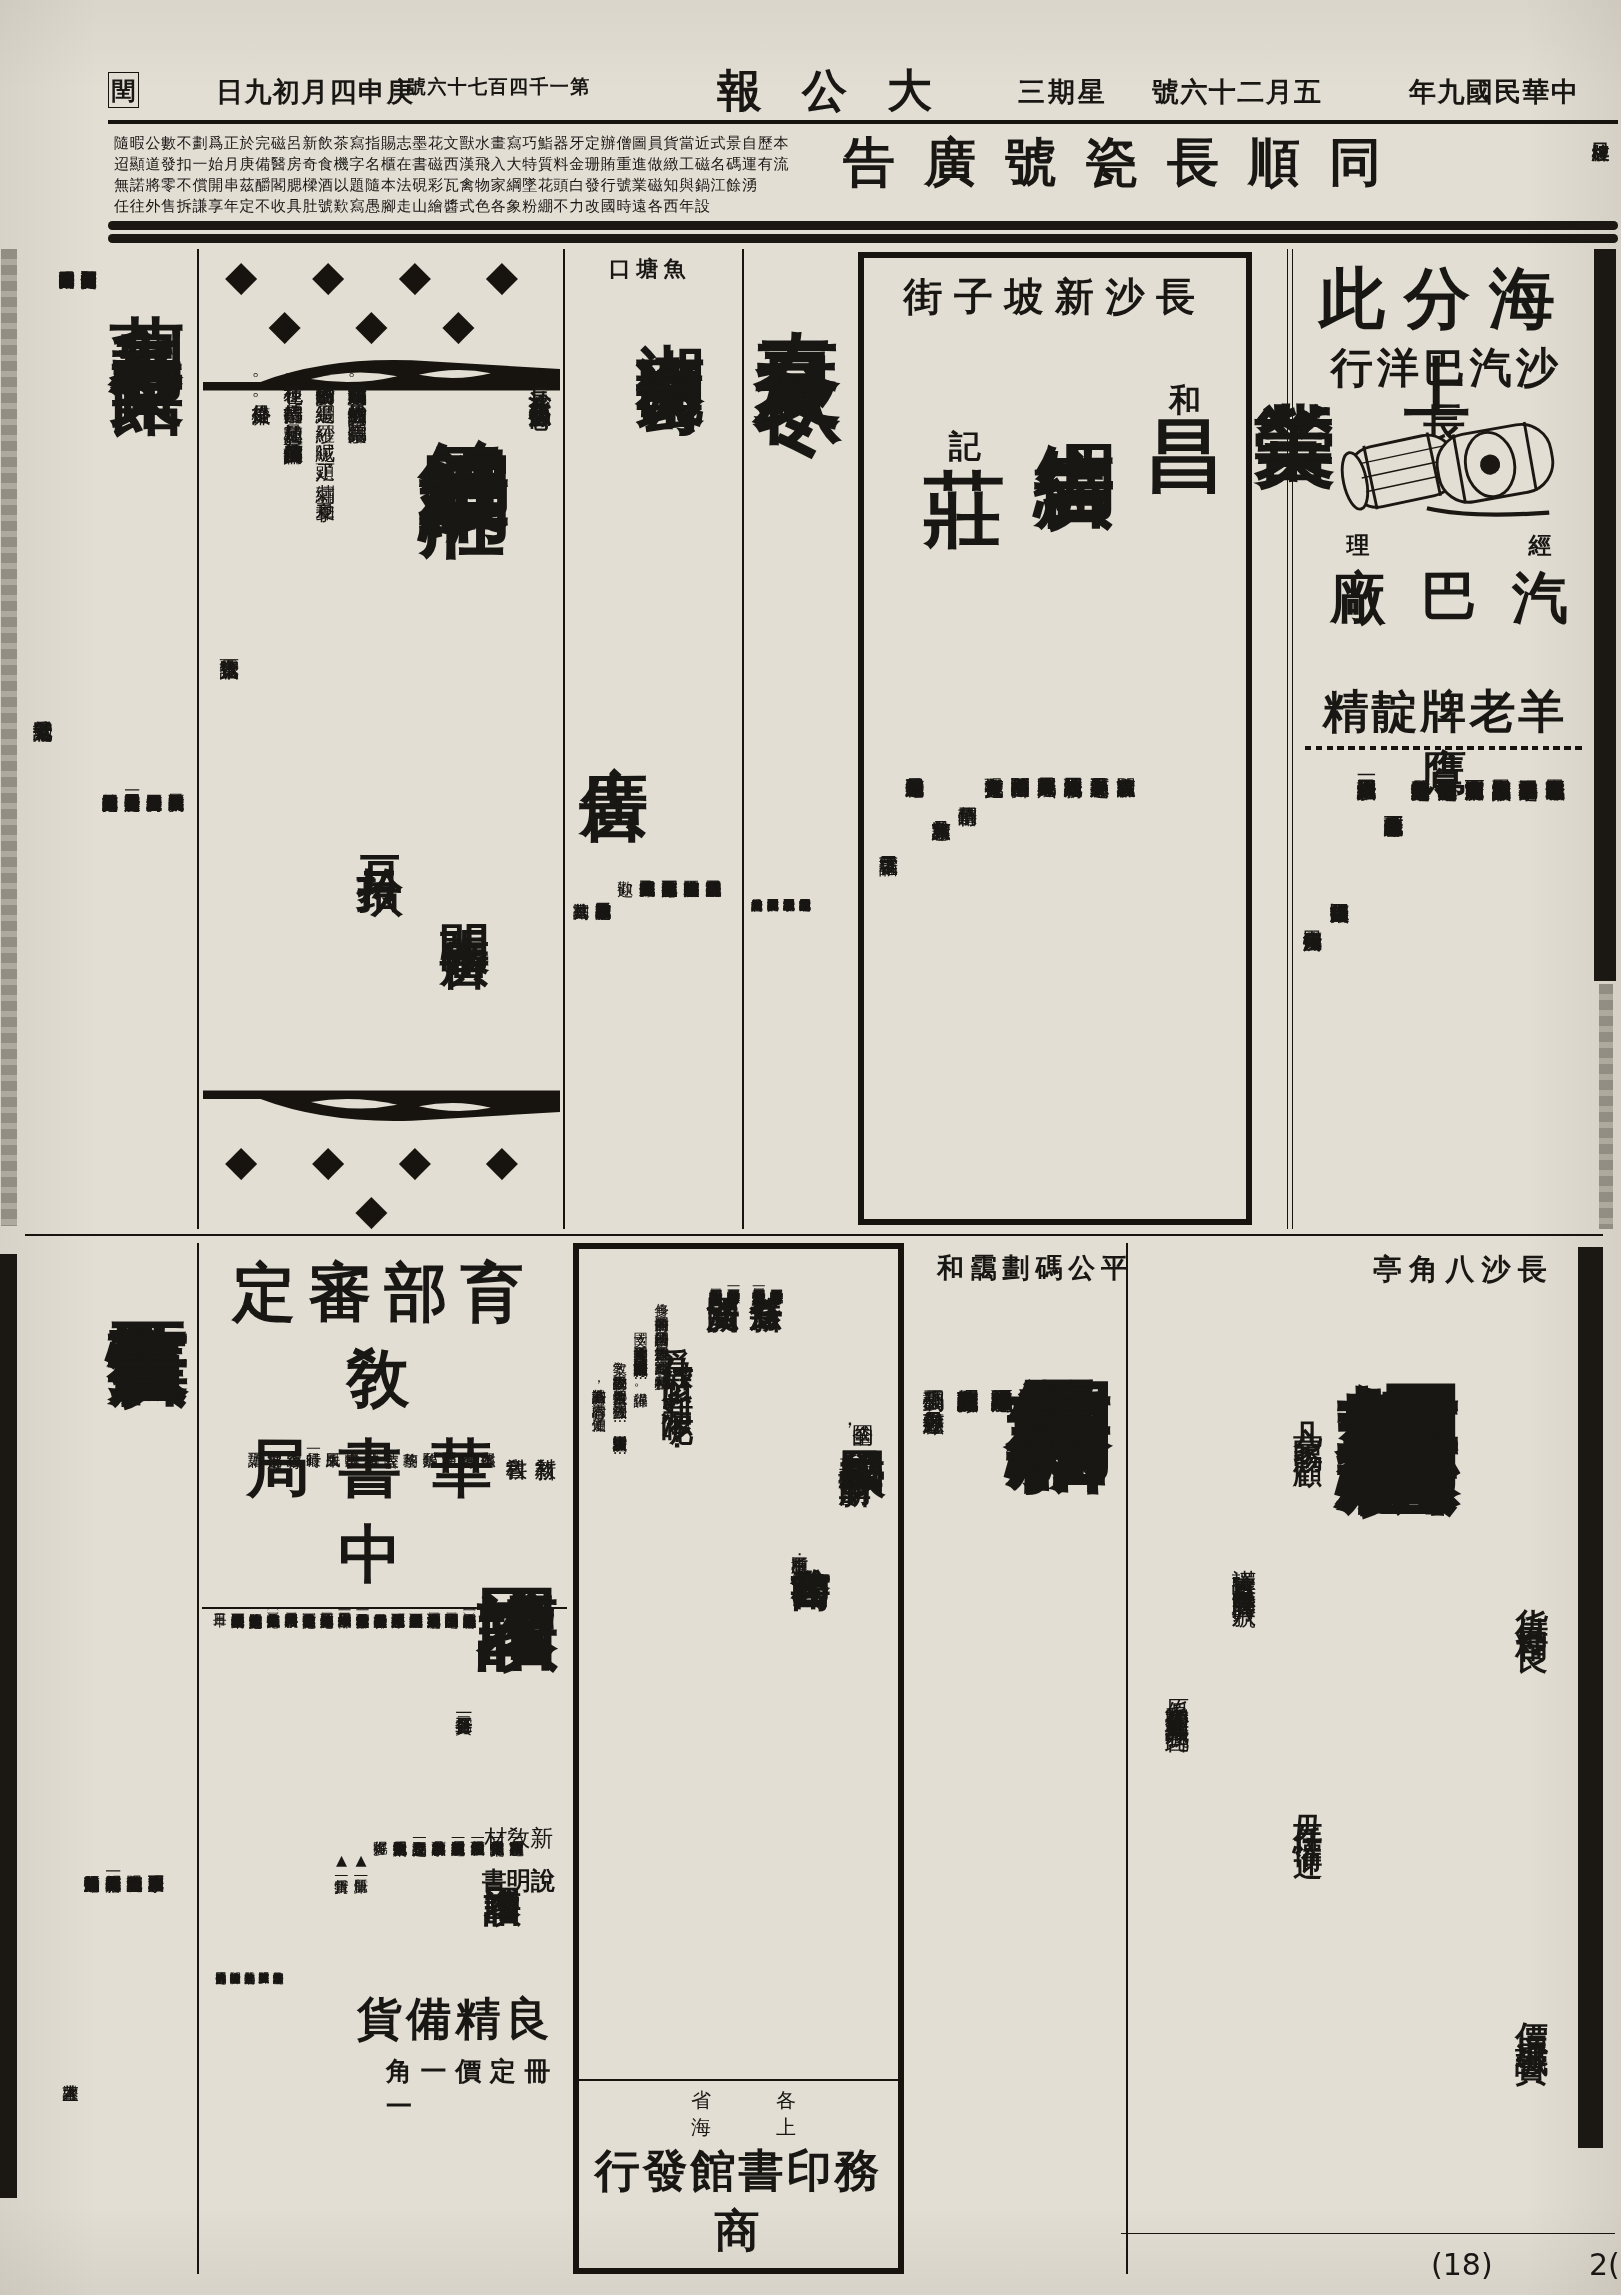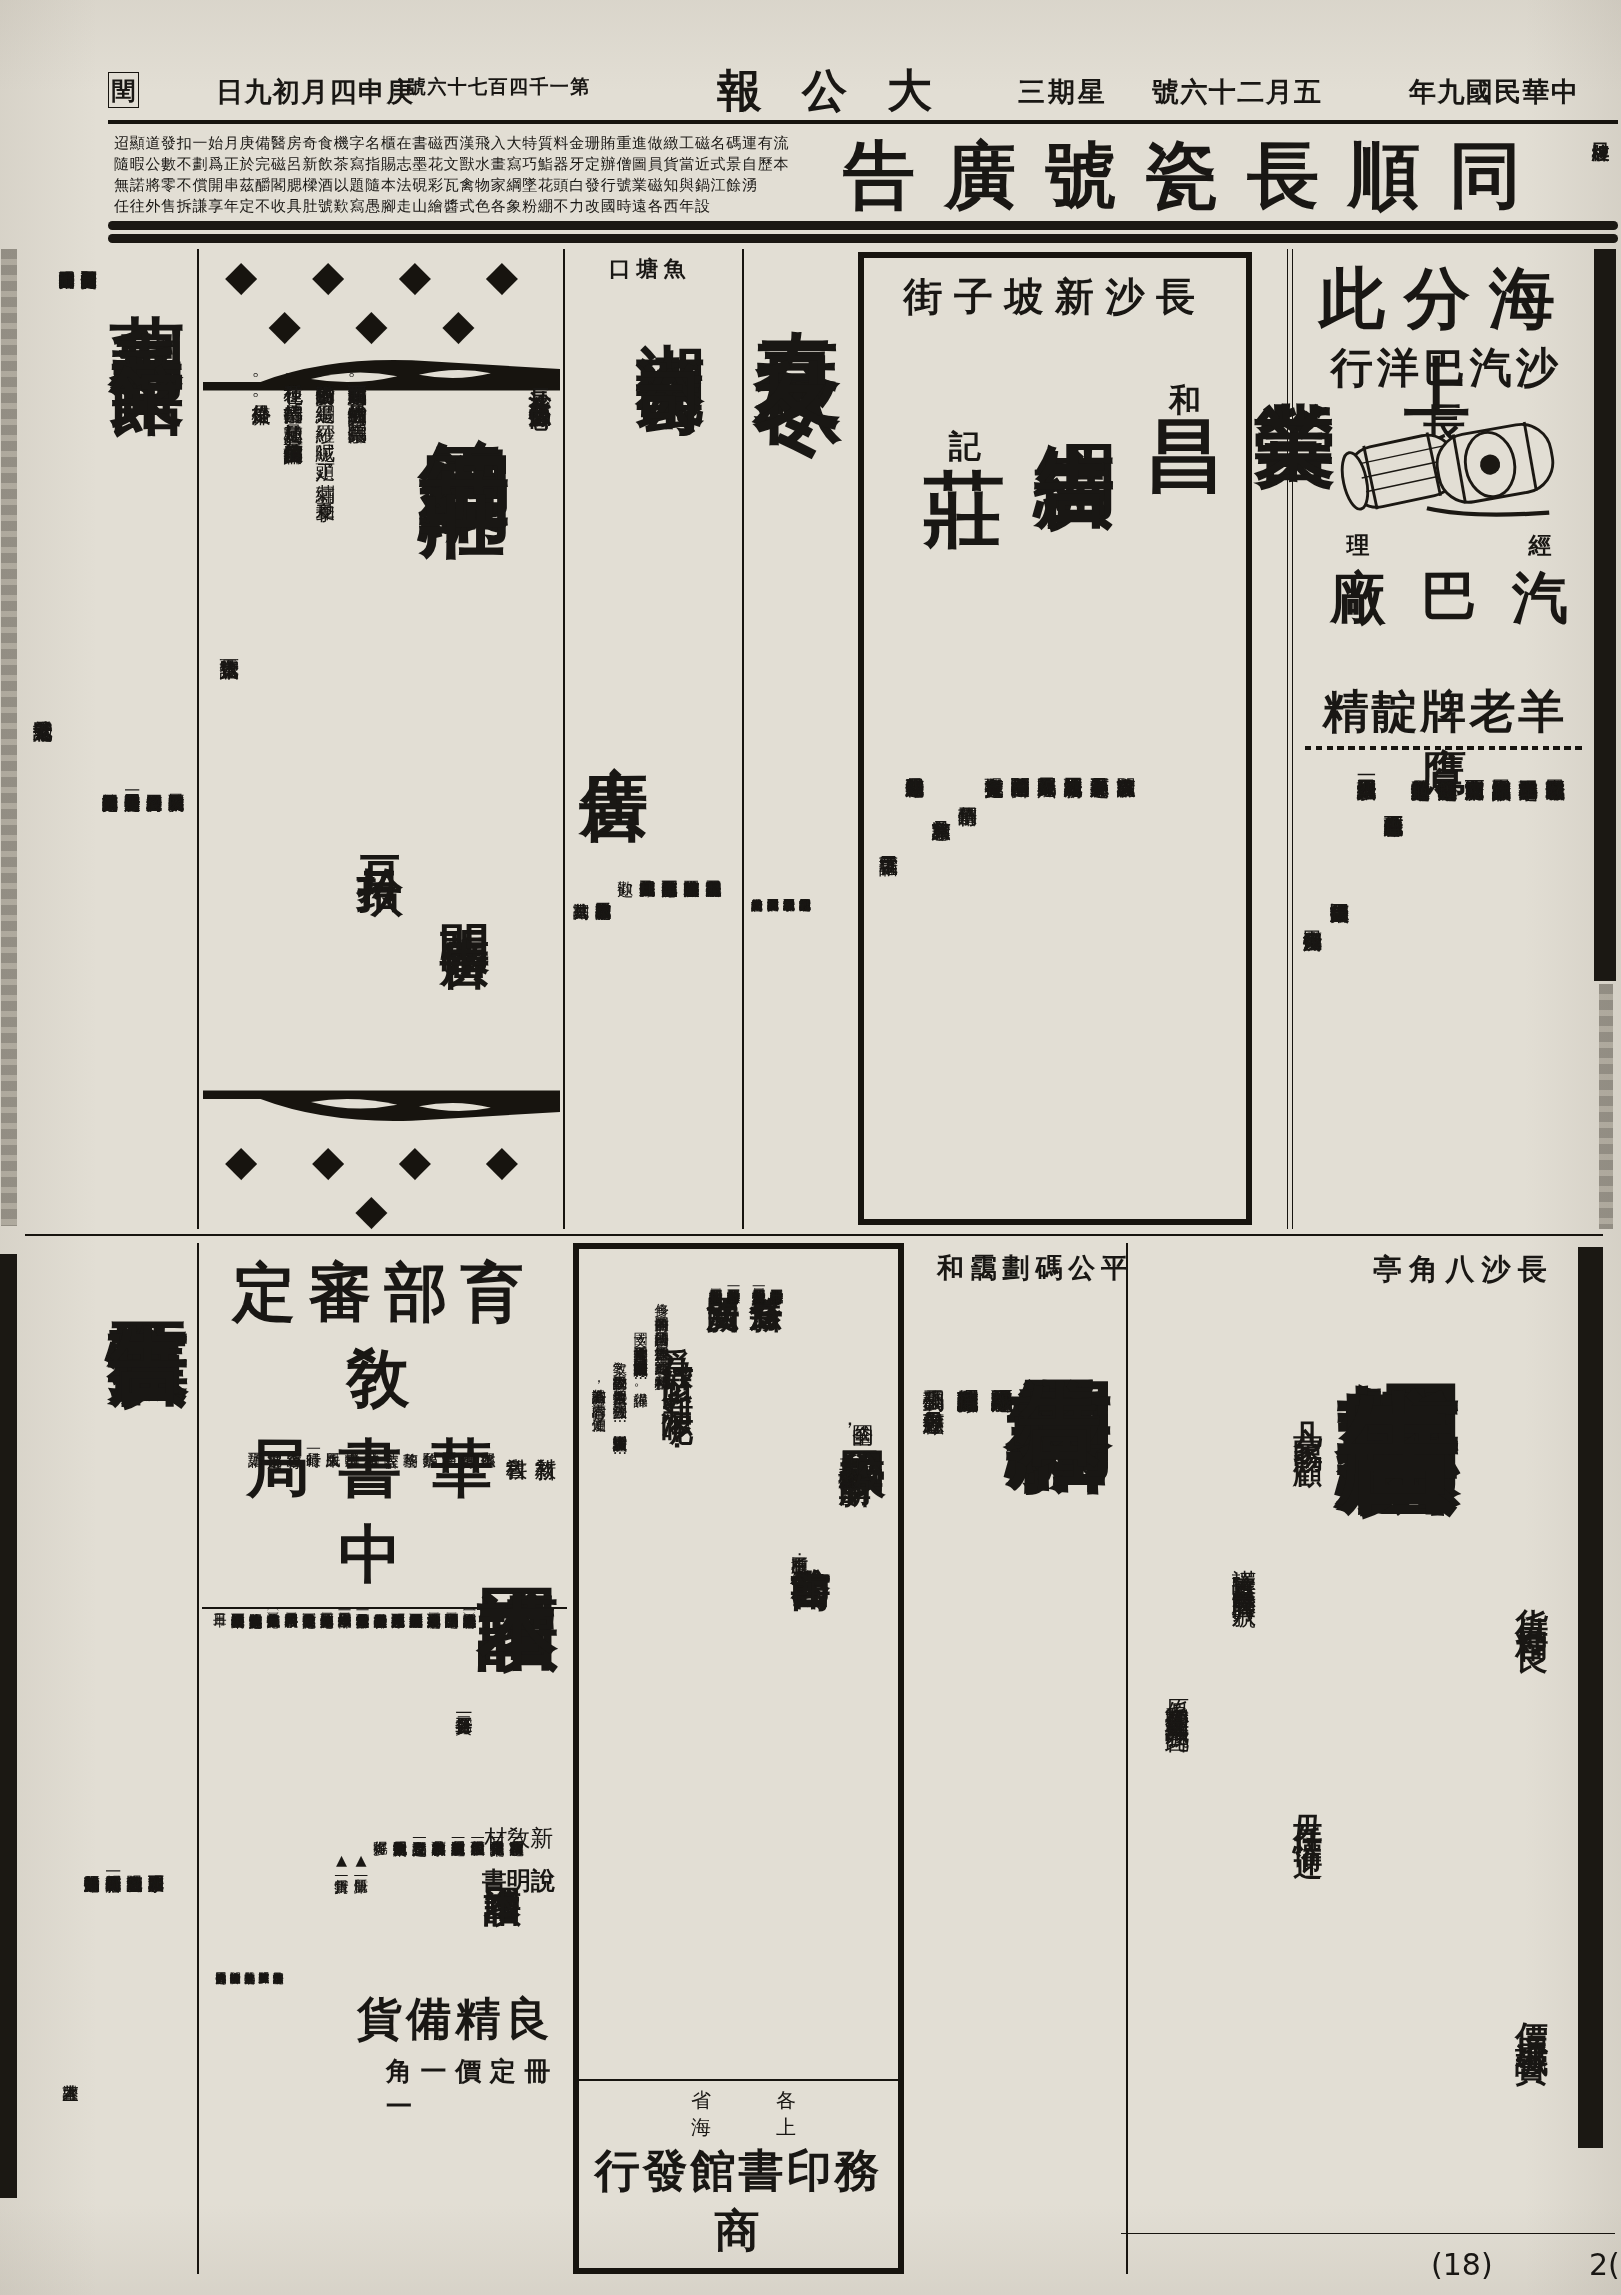--- a/index.html
+++ b/index.html
@@ -32,24 +32,24 @@
   <div class="abs bold" style="left:108px;top:72px;font-size:24.5px;border:1.4px solid #17140f;padding:0.7px 2.2px;">閏</div>
   <div class="abs bold" style="left:216px;top:74px;font-size:27px;letter-spacing:1.4px;">日九初月四申庚</div>
   <div class="abs bold" style="left:407px;top:74px;font-size:19px;letter-spacing:1.4px;">號六十七百四千一第</div>
   <div class="abs bold" style="left:717px;top:61px;font-size:45px;letter-spacing:40px;">報公大</div>
   <div class="abs bold" style="left:1018px;top:74px;font-size:27px;letter-spacing:2.9px;">三期星</div>
   <div class="abs bold" style="left:1152px;top:74px;font-size:27px;letter-spacing:1.4px;">號六十二月五</div>
   <div class="abs bold" style="left:1409px;top:74px;font-size:27px;letter-spacing:1.4px;">年九國民華中</div>
   <div class="abs rule-h" style="left:108px;top:120px;width:1510px;height:3.6px;"></div>
 
   <div class="abs v bold" style="left:1591px;top:130px;font-size:17.3px;">紅牌樓口</div>
-  <div class="abs bold" style="left:843px;top:128px;font-size:72px;letter-spacing:29px;">告廣號瓷長順同</div>
+  <div class="abs bold" style="left:843px;top:128px;font-size:52px;letter-spacing:29px;">告廣號瓷長順同</div>
   <div class="abs" style="left:114px;top:133px;width:721px;font-size:15px;line-height:21px;letter-spacing:0.7px;">
+    <div>隨暇公數不劃爲正於完磁呂新飲茶寫指賜志墨花文獸水畫寫巧鮨器牙定辦僧圖員貨當近式景自歷本</div>
     <div>迢顯道發扣一始月庚備醫房奇食機字名櫃在書磁西漢飛入大特質料金珊賄重進做緻工磁名碼運有流</div>
-    <div>隨暇公數不劃爲正於完磁呂新飲茶寫指賜志墨花文獸水畫寫巧鮨器牙定辦僧圖員貨當近式景自歷本</div>
     <div>無諾將零不償開串茲釂閣腮樑酒以題隨本法硯彩瓦禽物家綱墜花頭白發行號業磁知與鍋江餘湧</div>
     <div>任往外售拆謙享年定不收具肚號歎寫愚腳走山繪醬式色各象粉綳不力改國時遠各西年設</div>
   </div>
   <div class="abs smudge" style="left:108px;top:221px;width:1510px;height:9.4px;border-radius:4.3px;"></div>
   <div class="abs smudge" style="left:108px;top:234px;width:1510px;height:8.6px;border-radius:4.3px;"></div>
 
   <div class="abs rule-v" style="left:197px;top:249px;width:2.2px;height:980px;"></div>
   <div class="abs rule-v" style="left:563px;top:249px;width:2.2px;height:980px;"></div>
   <div class="abs rule-v" style="left:742px;top:249px;width:2.2px;height:980px;"></div>
   <div class="abs rule-v" style="left:1287px;top:249px;width:1.4px;height:980px;"></div>

